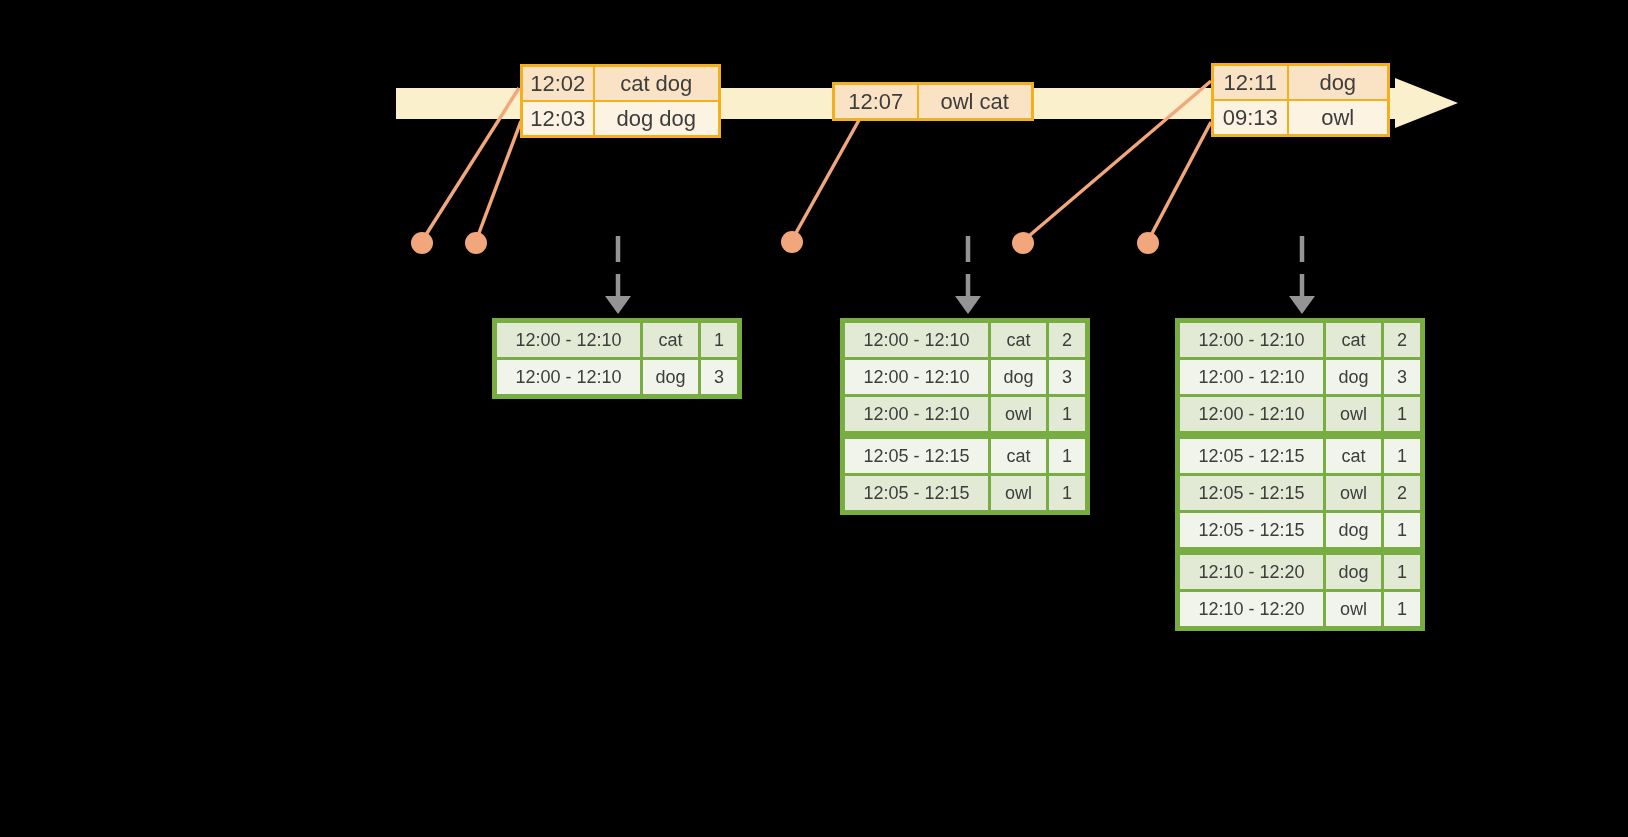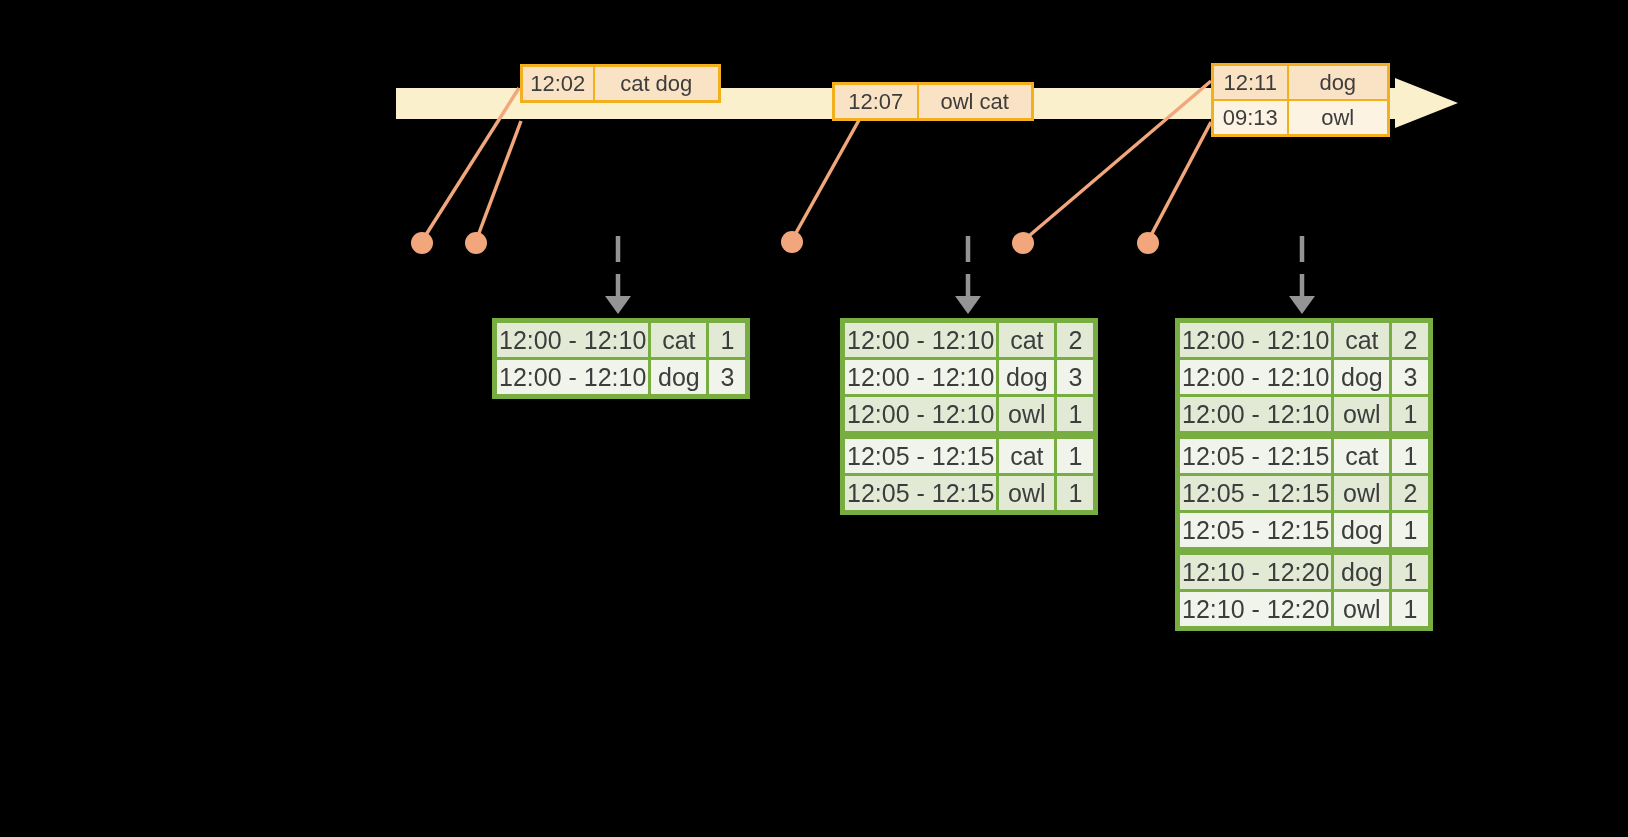--- a/index.html
+++ b/index.html
@@ -38,21 +38,21 @@
     overflow:hidden;
     white-space:nowrap;
   }
   tr.eshade-a td{background:var(--event-row-dark,#FAE3C5);}
   tr.eshade-b td{background:var(--event-row-light,#FDF3E3);}
 
   
   table.rtable{
     border-collapse:collapse;
     border:5px solid var(--result-border,#77AD41);
-    font-size:25px;
+    font-size:18px;
     table-layout:fixed;
   }
   table.rtable td{
     border:3px solid var(--result-border,#77AD41);
     height:34px;
     text-align:center;
     vertical-align:middle;
     padding:0 2px;
     overflow:hidden;
     white-space:nowrap;
@@ -106,20 +106,24 @@
     <table class="etable">
       <colgroup>
           <col class="c-ev1-time">
           <col class="c-ev1-words">
         </colgroup>
       <tbody>
           <tr class="eshade-a">
         <td>12:02</td>
         <td>cat dog</td>
       </tr>
+      <tr class="eshade-b">
+        <td>12:03</td>
+        <td>dog dog</td>
+      </tr>
     </tbody>
       </table>
   </div>
 
   <div class="abs" style="left:832px;top:82px;">
     <table class="etable">
       <colgroup>
           <col class="c-ev2-time">
           <col class="c-ev2-words">
         </colgroup>

